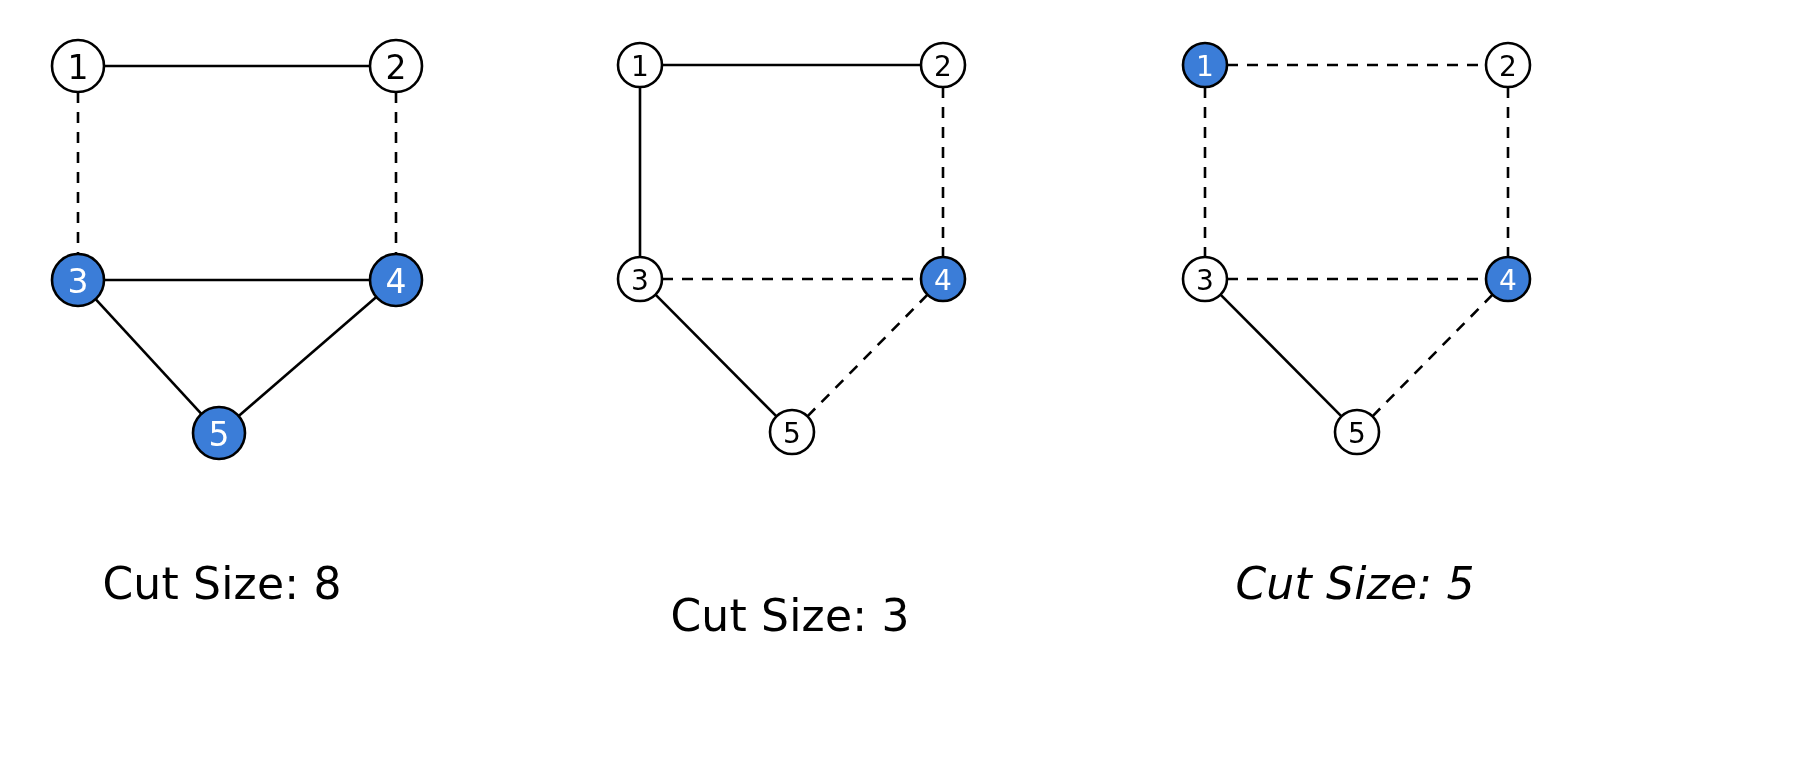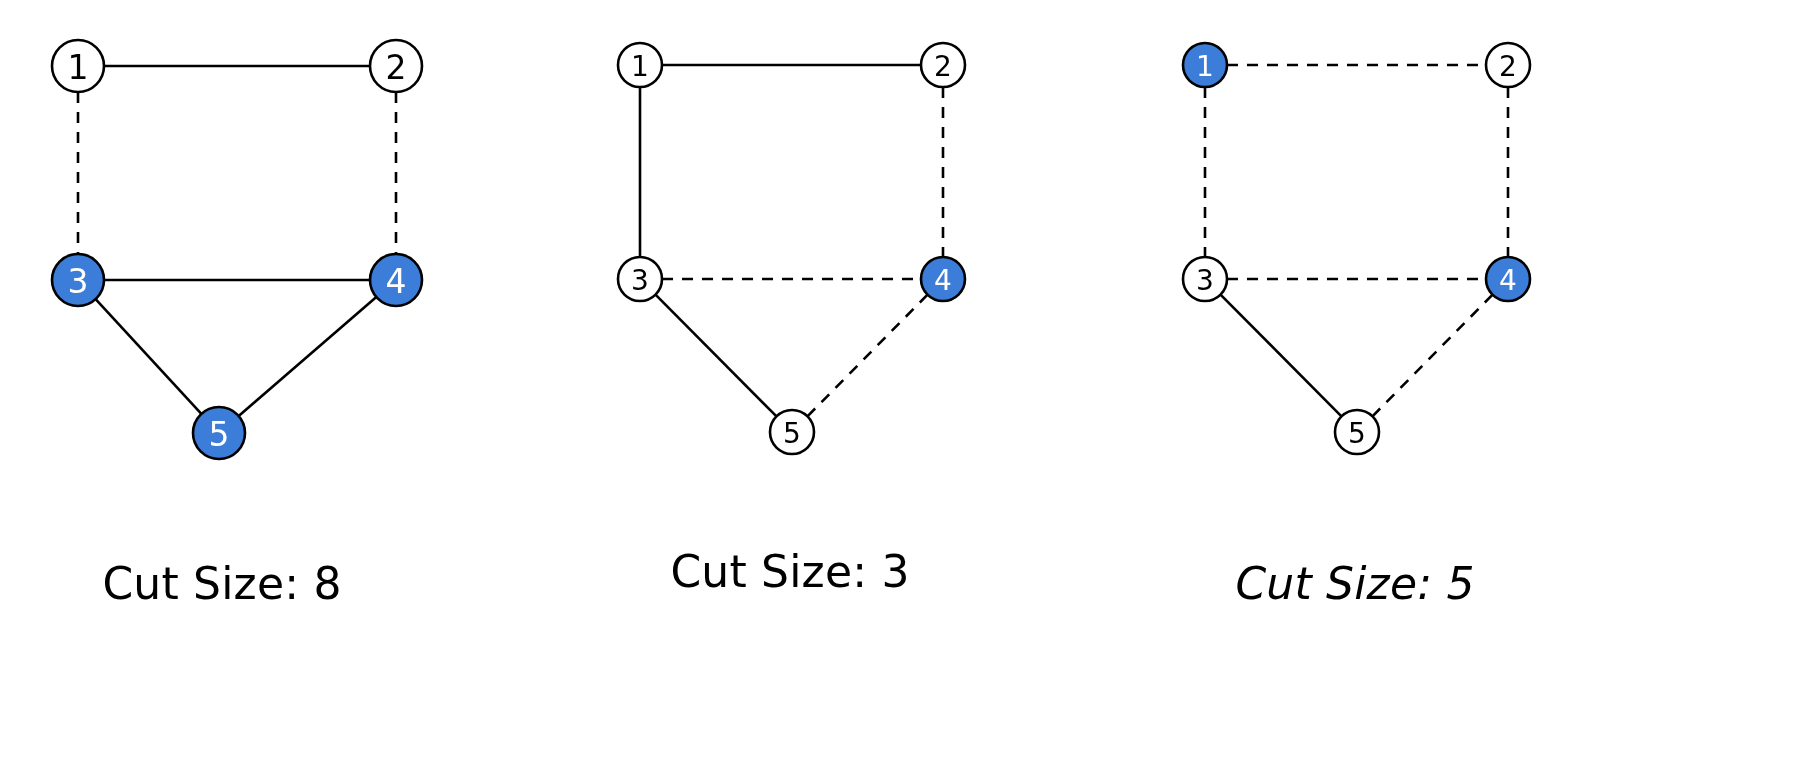--- a/index.html
+++ b/index.html
@@ -95,15 +95,15 @@
         <circle cx="1205" cy="279" r="22" fill="#ffffff" stroke="#000000" stroke-width="2.6"></circle>
         <text class="node-label" x="1205" y="280" font-size="28" fill="#000000">3</text>
         <circle cx="1508" cy="279" r="22" fill="#3b7dd8" stroke="#000000" stroke-width="2.6"></circle>
         <text class="node-label" x="1508" y="280" font-size="28" fill="#ffffff">4</text>
         <circle cx="1357" cy="432" r="22" fill="#ffffff" stroke="#000000" stroke-width="2.6"></circle>
         <text class="node-label" x="1357" y="433" font-size="28" fill="#000000">5</text>
       </g>
     </svg>
 
   <div class="caption" style="left: 62px; top: 558px; width: 320px;">Cut Size: 8</div>
-  <div class="caption" style="left: 630px; top: 546px; width: 320px;">Cut Size: 3</div>
+  <div class="caption" style="left: 630px; top: 590px; width: 320px;">Cut Size: 3</div>
   <div class="caption" style="left: 1195px; top: 558px; width: 320px; font-style: italic;">Cut Size: 5</div>
 </div>
 
 </body></html>

